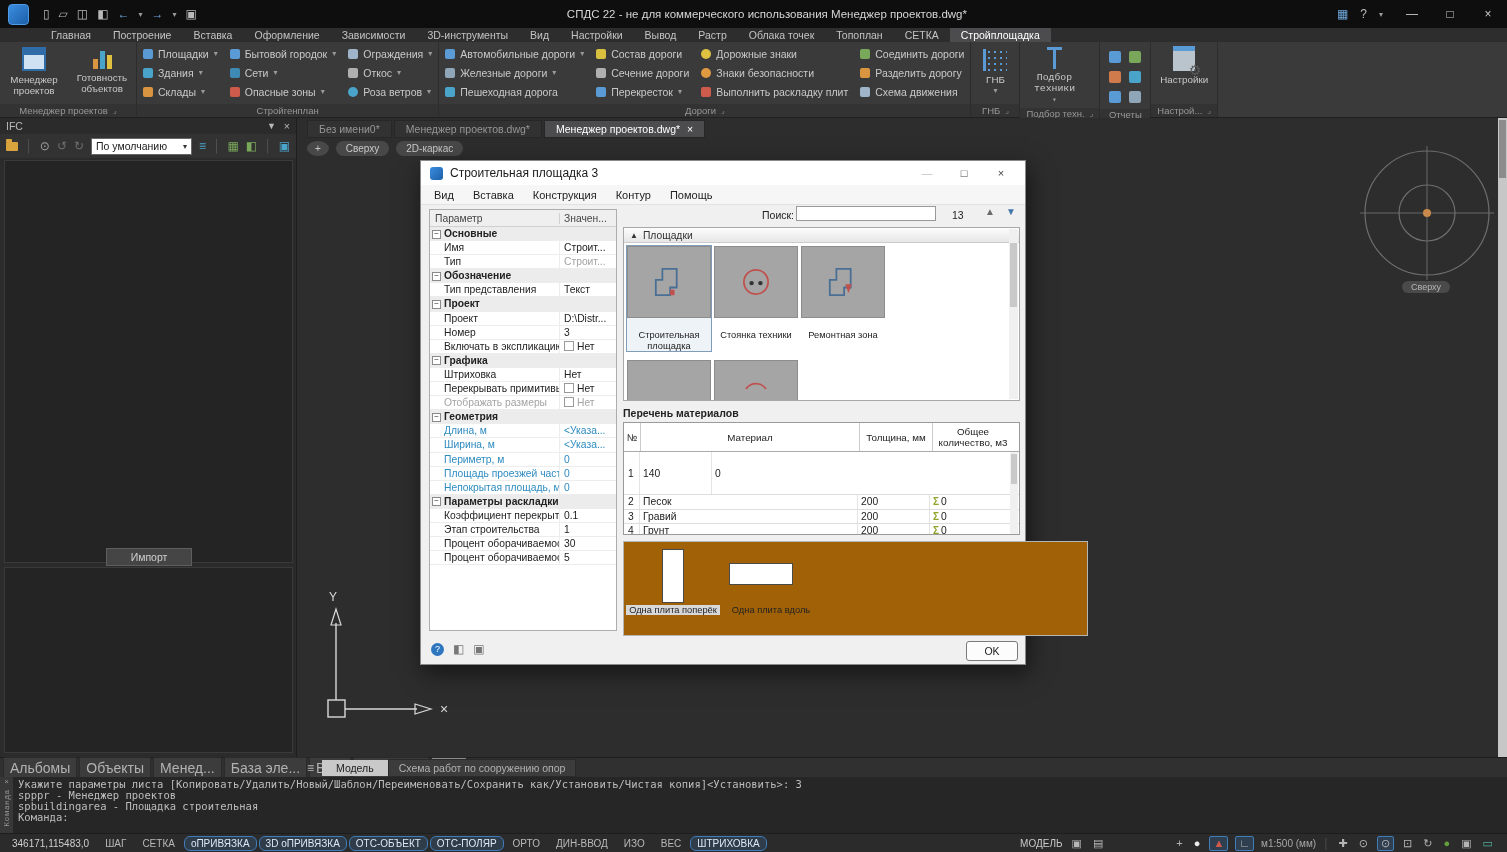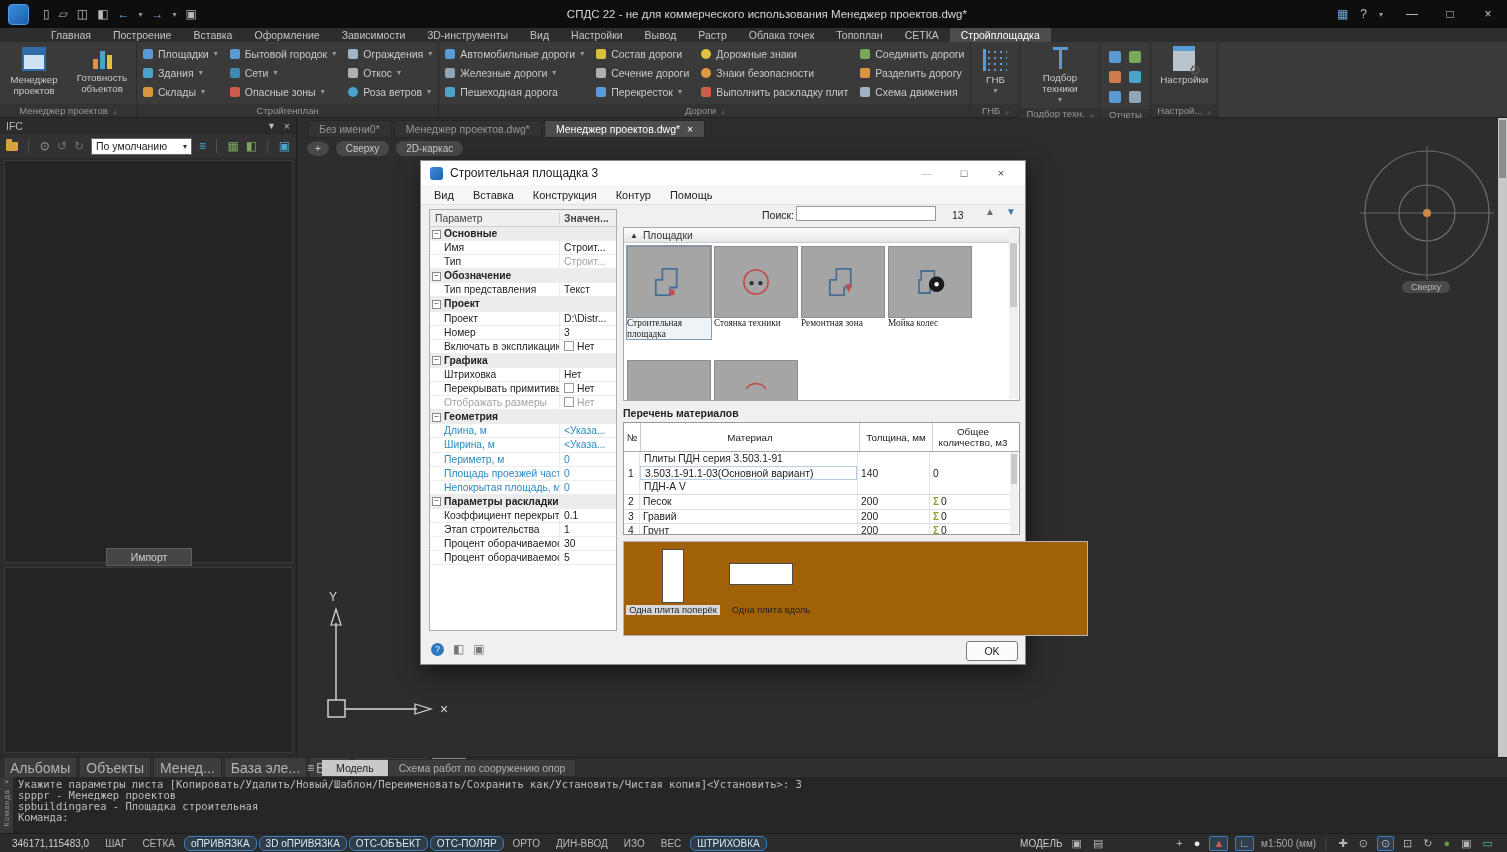--- a/index.html
+++ b/index.html
@@ -86,21 +86,21 @@
   .dlg-title{height:24px;background:#fff;display:flex;align-items:center;gap:7px;padding:0 9px;font-size:12px;color:#1a1a1a;}
   .dlg-ico{width:13px;height:13px;border-radius:3px;background:linear-gradient(135deg,#3b8de0,#1c5fa8);}
   .dlg-title .sp{flex:1;}
   .dlg-ctl{width:30px;text-align:center;font-size:11px;color:#444;}
   .dlg-ctl.dis{color:#c0c0c0;}
   .dlg-menu{height:19px;background:#f6f6f6;border-bottom:1px solid #e2e2e2;display:flex;align-items:center;gap:19px;padding:0 13px;font-size:11px;color:#222;}
   
   .params{position:absolute;left:8px;top:48px;width:188px;height:422px;background:#fff;border:1px solid #adadad;box-sizing:border-box;overflow:hidden;}
   .phead{display:flex;height:16px;background:#efefef;border-bottom:1px solid #d0d0d0;font-size:10.3px;color:#454545;align-items:center;}
   .phead .c1{flex:1;padding-left:5px;border-right:1px solid #d0d0d0;}
-  .phead .c2{width:52px;padding-left:4px;font-weight:bold;}
+  .phead .c2{width:52px;padding-left:4px;}
   .prow{display:flex;height:13.1px;line-height:13.1px;font-size:10.3px;border-bottom:1px solid #ededed;}
   .prow .lab{flex:1;padding-left:14px;white-space:nowrap;overflow:hidden;color:#222;position:relative;}
   .prow .val{width:52px;border-left:1px solid #ededed;padding-left:4px;white-space:nowrap;overflow:hidden;color:#222;}
   .prow.grp{background:#ececec;font-weight:bold;}
   .prow.grp .val{border-left:none;}
   .expbox{position:absolute;left:2px;top:2.5px;width:7px;height:7px;border:1px solid #8a8a8a;background:#fff;font-weight:normal;font-size:8px;line-height:6px;text-align:center;color:#333;}
   .prow.blue .lab,.prow.blue .val{color:#2e8bc0;}
   .prow.mutedv .val{color:#a3a3a3;}
   .prow.mutedl .lab{color:#a3a3a3;}
   .cbx{display:inline-block;width:8px;height:8px;border:1px solid #9a9a9a;background:#fff;margin-right:3px;vertical-align:-1px;}
@@ -110,21 +110,21 @@
   
   .cls-label{position:absolute;left:202px;top:46px;font-size:11px;color:#222;margin-top:39px;}
   .search-label{position:absolute;left:341px;top:48px;font-size:10.5px;color:#222;}
   .search-input{position:absolute;left:375px;top:45px;width:140px;height:15px;border:1px solid #999;background:#fff;font-size:10.5px;padding:0 3px;box-sizing:border-box;font-family:"Liberation Sans",sans-serif;}
   .cls-count{position:absolute;left:531px;top:48px;font-size:10.5px;color:#222;}
   .arrbtn{position:absolute;top:45px;font-size:10px;color:#6a6a6a;}
   .clsbox{position:absolute;left:202px;top:66px;width:397px;height:174px;background:#fff;border:1px solid #a8a8a8;box-sizing:border-box;overflow:hidden;}
   .grp-hdr{height:14px;background:linear-gradient(#fdfdfd,#e6e6e6);border-bottom:1px solid #ccc;font-size:10.3px;color:#333;display:flex;align-items:center;gap:5px;padding-left:6px;}
   .thumb{position:absolute;top:18px;width:84px;}
   .thumb .img{height:72px;background:#a5a5a5;border:1px solid #8d8d8d;display:flex;align-items:center;justify-content:center;box-sizing:border-box;}
-  .thumb .cap{font-size:9.3px;text-align:left;color:#222;line-height:10.5px;padding-top:0;font-family:Liberation Serif, serif;}
+  .thumb .cap{font-size:9.3px;text-align:center;color:#222;line-height:10.5px;padding-top:12px;}
   .thumb.sel{outline:1px solid #7f9db9;background:#eef3f8;}
   .thumb2{position:absolute;top:132px;width:84px;height:60px;background:#a5a5a5;border:1px solid #8d8d8d;box-sizing:border-box;display:flex;align-items:flex-start;justify-content:center;}
   .cls-scroll{position:absolute;right:1px;top:1px;width:9px;height:170px;background:#f0f0f0;}
   .cls-scroll i{display:block;position:absolute;left:1px;top:14px;width:7px;height:64px;background:#c9c9c9;}
   
   .mat-label{position:absolute;left:202px;top:246px;font-size:10.5px;color:#222;font-weight:bold;}
   .mat{position:absolute;left:202px;top:261px;width:397px;height:113px;background:#fff;border:1px solid #9a9a9a;box-sizing:border-box;overflow:hidden;}
   .mhead{display:flex;height:28px;border-bottom:1px solid #aaa;font-size:9.8px;color:#222;}
   .mhead>div{display:flex;align-items:center;justify-content:center;text-align:center;border-right:1px solid #ccc;line-height:11px;}
   .c-num{width:16px;flex:0 0 auto;}
@@ -356,21 +356,21 @@
         <span class="caret">▾</span>
       </div>
     </div>
     <div class="rp-label">
         <span>ГНБ</span>
         <span class="launch">⌟</span>
       </div>
   </div>
 
   <div class="rpanel">
-    <div class="rp-content" style="justify-content:center;">
+    <div class="rp-content" style="font-family:Liberation Mono, monospace;">
       <div class="bbtn" style="width:56px;">
         <span class="bico bico-crane">
             <i style="left:10px;top:0;width:3px;height:22px;"></i>
             <i style="left:4px;top:0;width:15px;height:3px;"></i>
           </span>
         <span>Подбор техники</span>
         <span class="caret">▾</span>
       </div>
     </div>
     <div class="rp-label">
@@ -644,30 +644,20 @@
     </div>
     <div class="thumb" style="left:177px;">
       <div class="img">
           <svg width="44" height="44" viewBox="0 0 40 40">
             <path d="M14 8 h13 v17 h-6 v7 h-13 v-14 h6 z" fill="none" stroke="#4a6f94" stroke-width="1.6"></path>
             <path d="M22 22 h6 l-3 8 z" fill="#c0504d"></path>
           </svg>
         </div>
       <div class="cap">Ремонтная зона</div>
     </div>
-    <div class="thumb" style="left:264px;">
-      <div class="img">
-          <svg width="44" height="44" viewBox="0 0 40 40">
-            <path d="M12 10 h12 v12 h-4 v8 h-10 v-12 h2 z" fill="none" stroke="#4a6f94" stroke-width="1.6"></path>
-            <circle cx="26" cy="22" r="7" fill="#1a1a1a"></circle>
-            <circle cx="26" cy="22" r="2" fill="#fff"></circle>
-          </svg>
-        </div>
-      <div class="cap">Мойка колес</div>
-    </div>
     <div class="thumb2" style="left:3px;"></div>
     <div class="thumb2" style="left:90px;">
         <svg width="40" height="30" viewBox="0 0 40 30">
           <path d="M10 28 a12 12 0 0 1 20 0" fill="none" stroke="#c0504d" stroke-width="1.6"></path>
         </svg>
       </div>
     <div class="cls-scroll">
         <i></i>
       </div>
   </div>
@@ -675,25 +665,20 @@
   <div class="mat-label">Перечень материалов</div>
   <div class="mat">
     <div class="mhead">
       <div class="c-num">№</div>
       <div class="c-name">Материал</div>
       <div class="c-thick">Толщина, мм</div>
       <div class="c-total">Общее количество, м3</div>
     </div>
     <div class="mrow r1">
       <div class="c-num">1</div>
-      <div class="c-name">
-        <div>Плиты ПДН серия 3.503.1-91</div>
-        <div class="combo">3.503.1-91.1-03(Основной вариант)</div>
-        <div>ПДН-А V</div>
-      </div>
       <div class="c-thick">140</div>
       <div class="c-total">0</div>
     </div>
     <div class="mrow sm">
       <div class="c-num">2</div>
       <div class="c-name">Песок</div>
       <div class="c-thick">200</div>
       <div class="c-total">
           <span class="sigma">Σ</span>
           <span>0</span>

